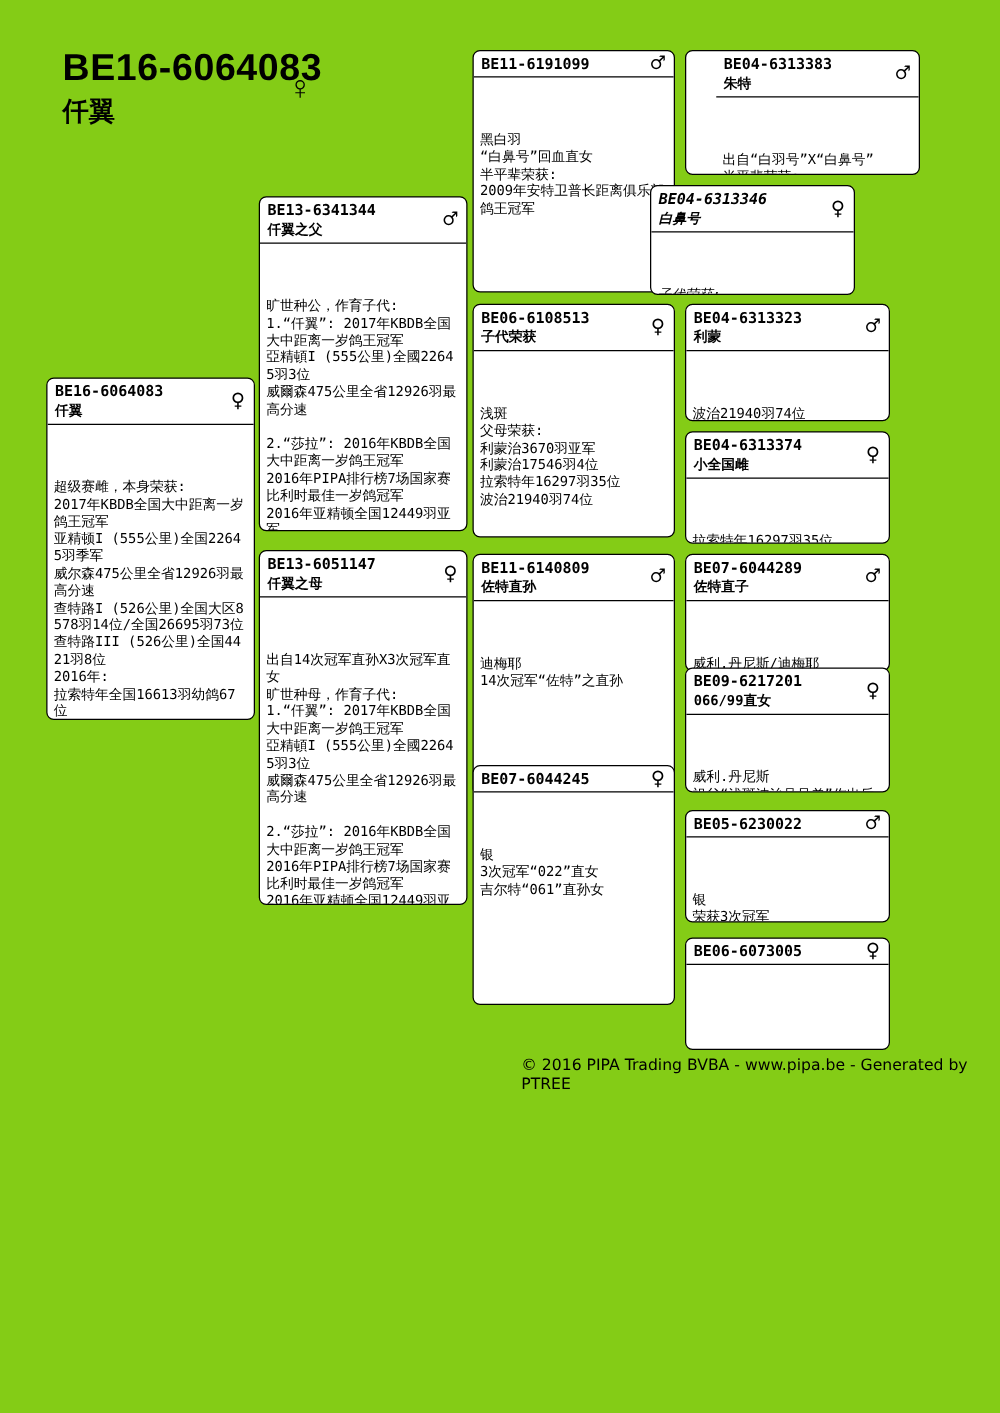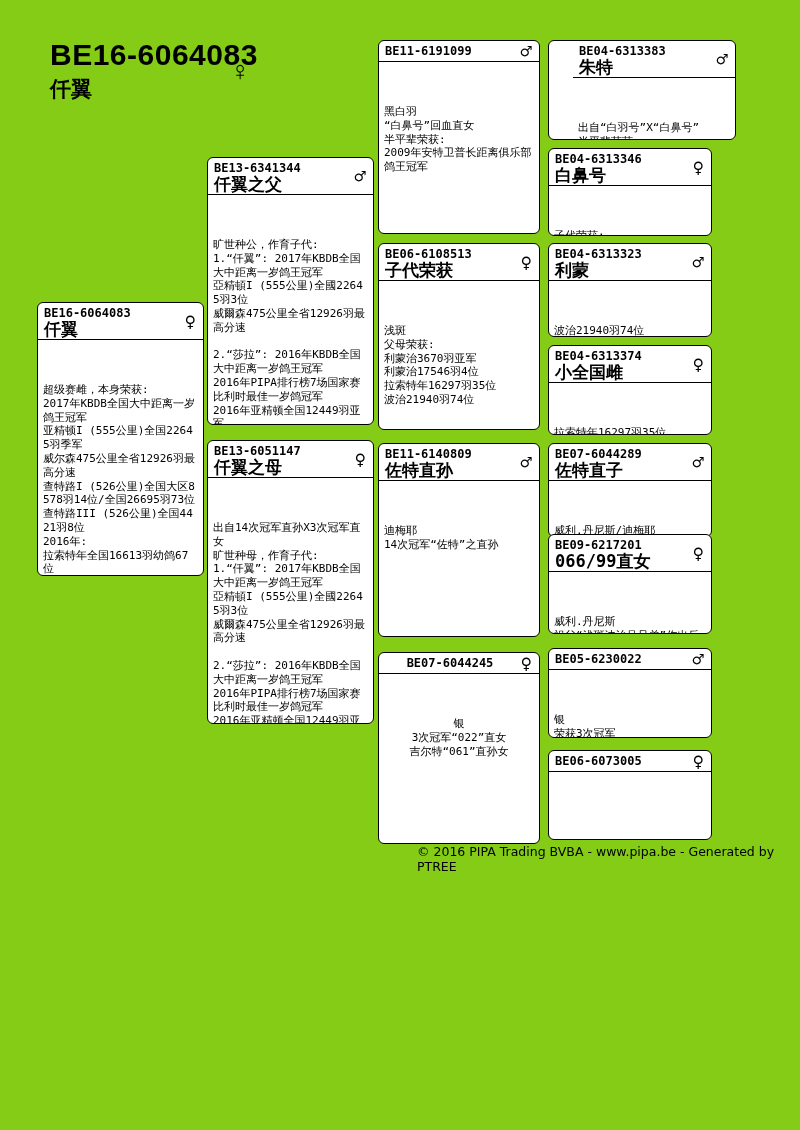--- a/index.html
+++ b/index.html
@@ -9,37 +9,37 @@
   
   #title{position:absolute;left:50px;top:38px;font-family:"Liberation Sans",sans-serif;}
   #title .t1{font-size:30px;font-weight:700;letter-spacing:0.5px;}
   #title .t1 .sex{font-size:27px;font-weight:700;margin-left:8px;}
   #title .t2{font-size:21px;font-weight:700;margin-top:3px;}
 
   
   .box{position:absolute;border:1.5px solid #000;border-radius:6px;background:#fff;overflow:hidden;}
   .hdr{position:relative;border-bottom:1.5px solid #000;padding:3px 24px 2px 6px;}
   .ring{font-weight:700;font-size:12px;line-height:15px;letter-spacing:0;}
-  .pname{font-weight:700;font-size:17px;line-height:16px;}
+  .pname{font-weight:700;font-size:11px;line-height:16px;}
   .pname:empty{display:none;}
   .sex{position:absolute;right:7px;top:50%;transform:translateY(-50%);
        font-size:19px;font-weight:700;line-height:1;}
   .bdy{padding:3px 5px;font-size:11px;line-height:13.8px;white-space:pre-wrap;
        word-break:break-all;margin-top:40px;}
 
   
   #box-subject{left:37px;top:302px;width:165px;height:272px;}
   #box-father {left:207px;top:157px;width:165px;height:266px;}
   #box-mother {left:207px;top:440px;width:165px;height:282px;}
   #box-gp1{left:378px;top:40px; width:160px;height:192px;}
   #box-gp2{left:378px;top:243px;width:160px;height:185px;}
   #box-gp3{left:378px;top:443px;width:160px;height:192px;}
-  #box-gp4{left:378px;top:652px;width:160px;height:190px;text-align:center;}
+  #box-gp4{left:378px;top:612px;width:160px;height:190px;}
   #box-gg1{left:548px;top:40px; width:162px;height:98px;padding-left:24px;}
-  #box-gg2{left:548px;top:148px;width:162px;height:86px;}
+  #box-gg2{left:520px;top:148px;width:162px;height:86px;font-style:italic;}
   #box-gg3{left:548px;top:243px;width:162px;height:92px;}
   #box-gg4{left:548px;top:345px;width:162px;height:88px;}
   #box-gg5{left:548px;top:443px;width:162px;height:92px;}
   #box-gg6{left:548px;top:534px;width:162px;height:98px;}
   #box-gg7{left:548px;top:648px;width:162px;height:88px;}
   #box-gg8{left:548px;top:750px;width:162px;height:88px;}
 
   
   #contact{position:absolute;left:50px;top:755px;font-size:12px;line-height:16px;}
   #contact .cname{font-weight:700;font-size:13.5px;line-height:18px;}

